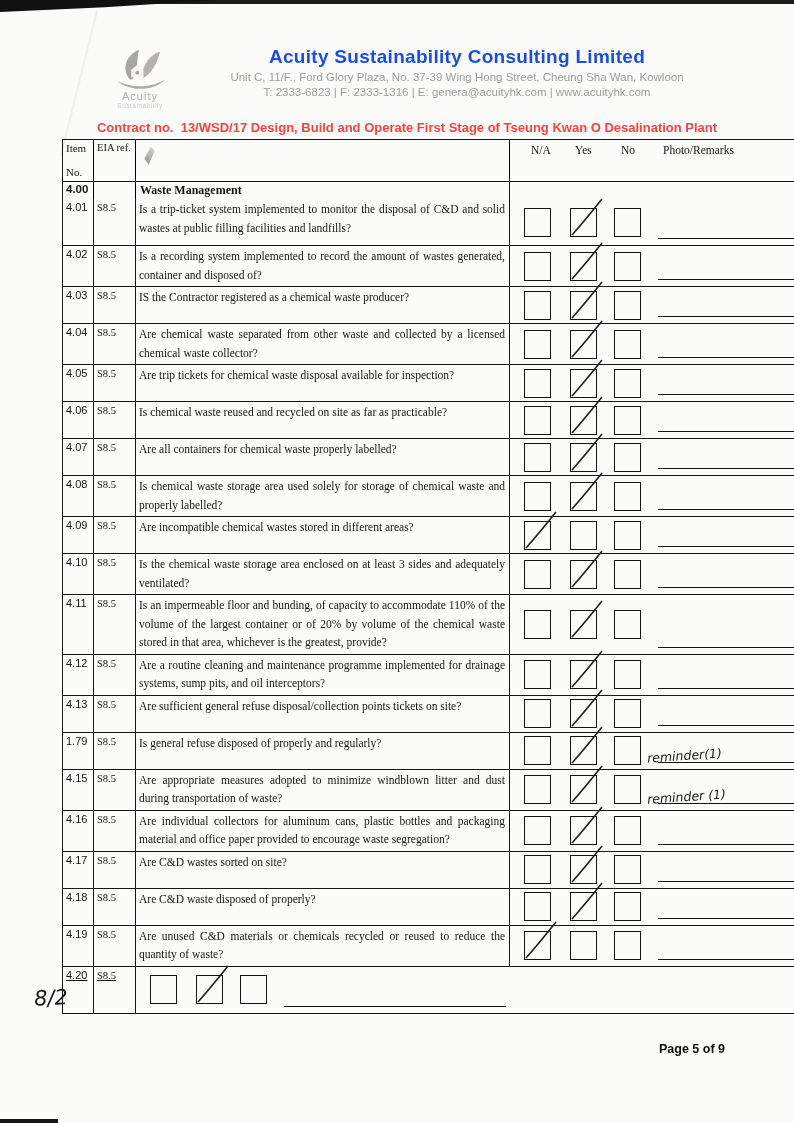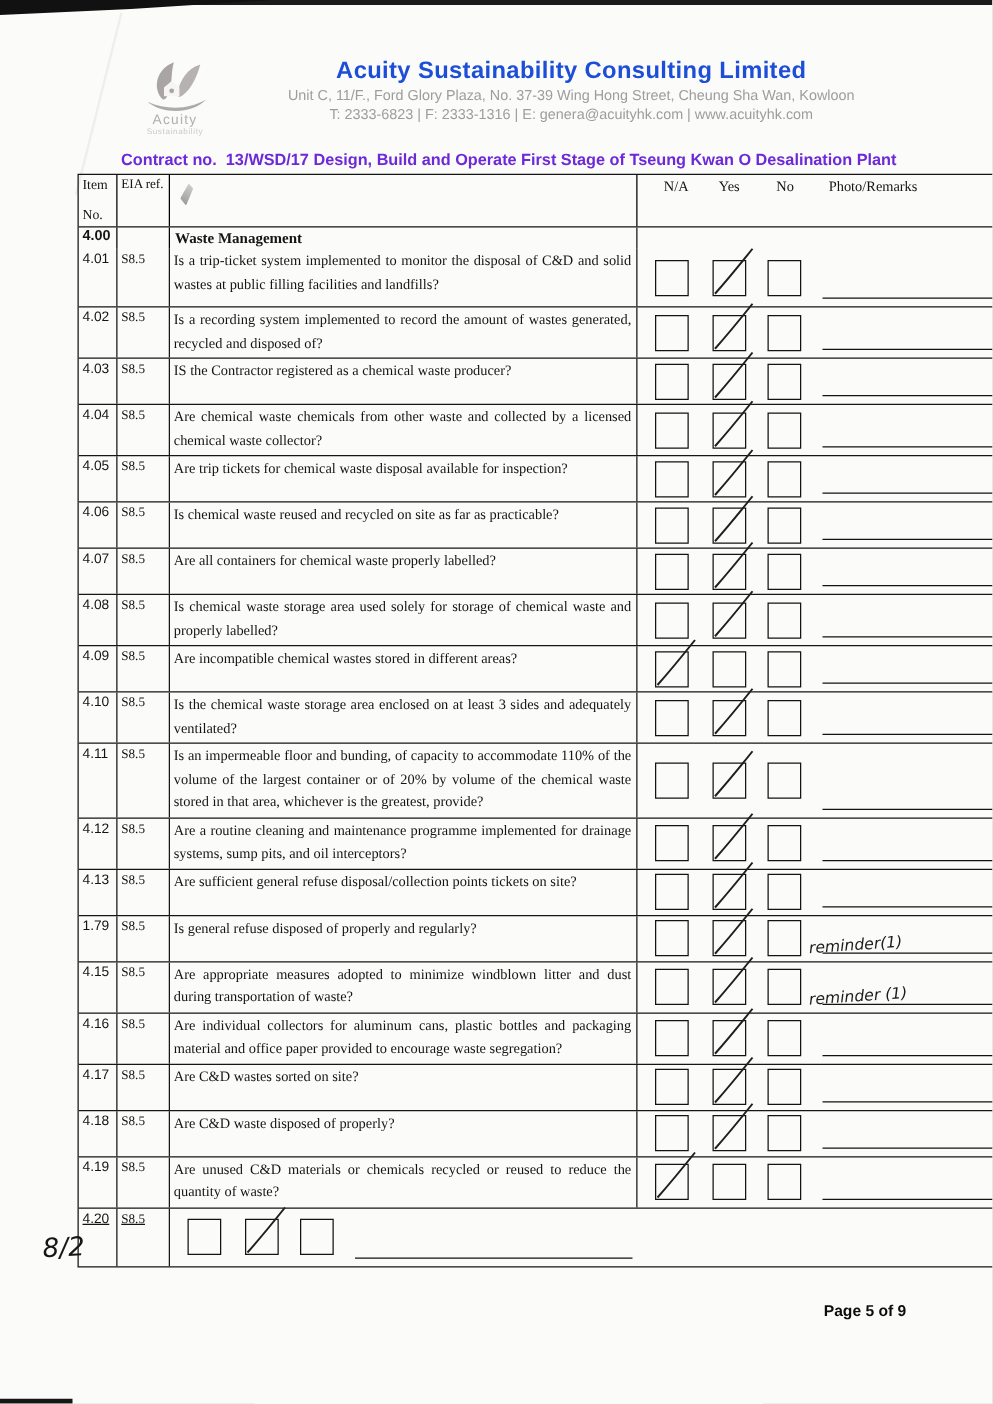--- a/index.html
+++ b/index.html
@@ -17,21 +17,21 @@
   
   .logo{position:absolute;left:101px;top:48px;width:78px;height:66px;text-align:center;}
   .logo svg{display:block;margin:0 auto;}
   .logo .lname{display:block;font-family:"Liberation Sans",sans-serif;font-size:11px;color:#b3b0ad;letter-spacing:1px;margin-top:-2px;}
   .logo .ltag{display:block;font-family:"Liberation Sans",sans-serif;font-size:6.5px;color:#cdcac7;letter-spacing:.5px;}
   .head-text{position:absolute;left:150px;top:46px;width:614px;text-align:center;
              font-family:"Liberation Sans",sans-serif;}
   .company{font-size:19px;font-weight:bold;color:#1d4ed8;letter-spacing:.3px;}
   .addr,.contact{font-size:11.5px;color:#9d9d9d;margin-top:3px;}
   .doc-title{position:absolute;left:62px;top:120px;width:690px;text-align:center;
-             font-family:"Liberation Sans",sans-serif;font-size:13px;font-weight:bold;color:#6d28d9;
+             font-family:"Liberation Sans",sans-serif;font-size:13px;font-weight:bold;color:#ef4444;
              white-space:pre-wrap;}
 
   
   .tbl{position:absolute;left:62px;top:139px;width:794px;border:1.6px solid #141414;box-sizing:border-box;
        background:transparent;}
   .trow{display:grid;grid-template-columns:30px 42px 374px 1fr;box-sizing:border-box;}
   .trow > *{box-sizing:border-box;}
   .trow > * + *{border-left:1px solid #000000;}
   .trow > .checks{border-left:1.6px solid #161616;}
 
@@ -162,21 +162,21 @@
       <span class="remarks">
         <span class="blank"></span>
 
       </span>
     </div>
   </div>
         <div class="row">
     <div class="c item"><span class="no">4.02</span></div>
     <div class="c ref"><span class="refv">S8.5</span></div>
     <div class="c q">
-            <span class="qv">Is a recording system implemented to record the amount of wastes generated, recycled and disposed of?</span>
+            <span class="qv">Is a recording system implemented to record the amount of wastes generated, container and disposed of?</span>
           </div>
     <div class="c checks">
       <span class="box b-na">
         
       </span>
       <span class="box b-yes checked">
         <svg class="tick" width="40" height="44" viewBox="0 0 40 44">
           <path d="M5 40 C 13 31, 27 14, 35 4" stroke="#1f1f1f" stroke-width="1.6" fill="none"></path>
         </svg>
       </span>
@@ -210,21 +210,21 @@
       <span class="remarks">
         <span class="blank"></span>
 
       </span>
     </div>
   </div>
         <div class="row">
     <div class="c item"><span class="no">4.04</span></div>
     <div class="c ref"><span class="refv">S8.5</span></div>
     <div class="c q">
-            <span class="qv">Are chemical waste chemicals from other waste and collected by a licensed chemical waste collector?</span>
+            <span class="qv">Are chemical waste separated from other waste and collected by a licensed chemical waste collector?</span>
           </div>
     <div class="c checks">
       <span class="box b-na">
         
       </span>
       <span class="box b-yes checked">
         <svg class="tick" width="40" height="44" viewBox="0 0 40 44">
           <path d="M5 40 C 13 31, 27 14, 35 4" stroke="#1f1f1f" stroke-width="1.6" fill="none"></path>
         </svg>
       </span>

